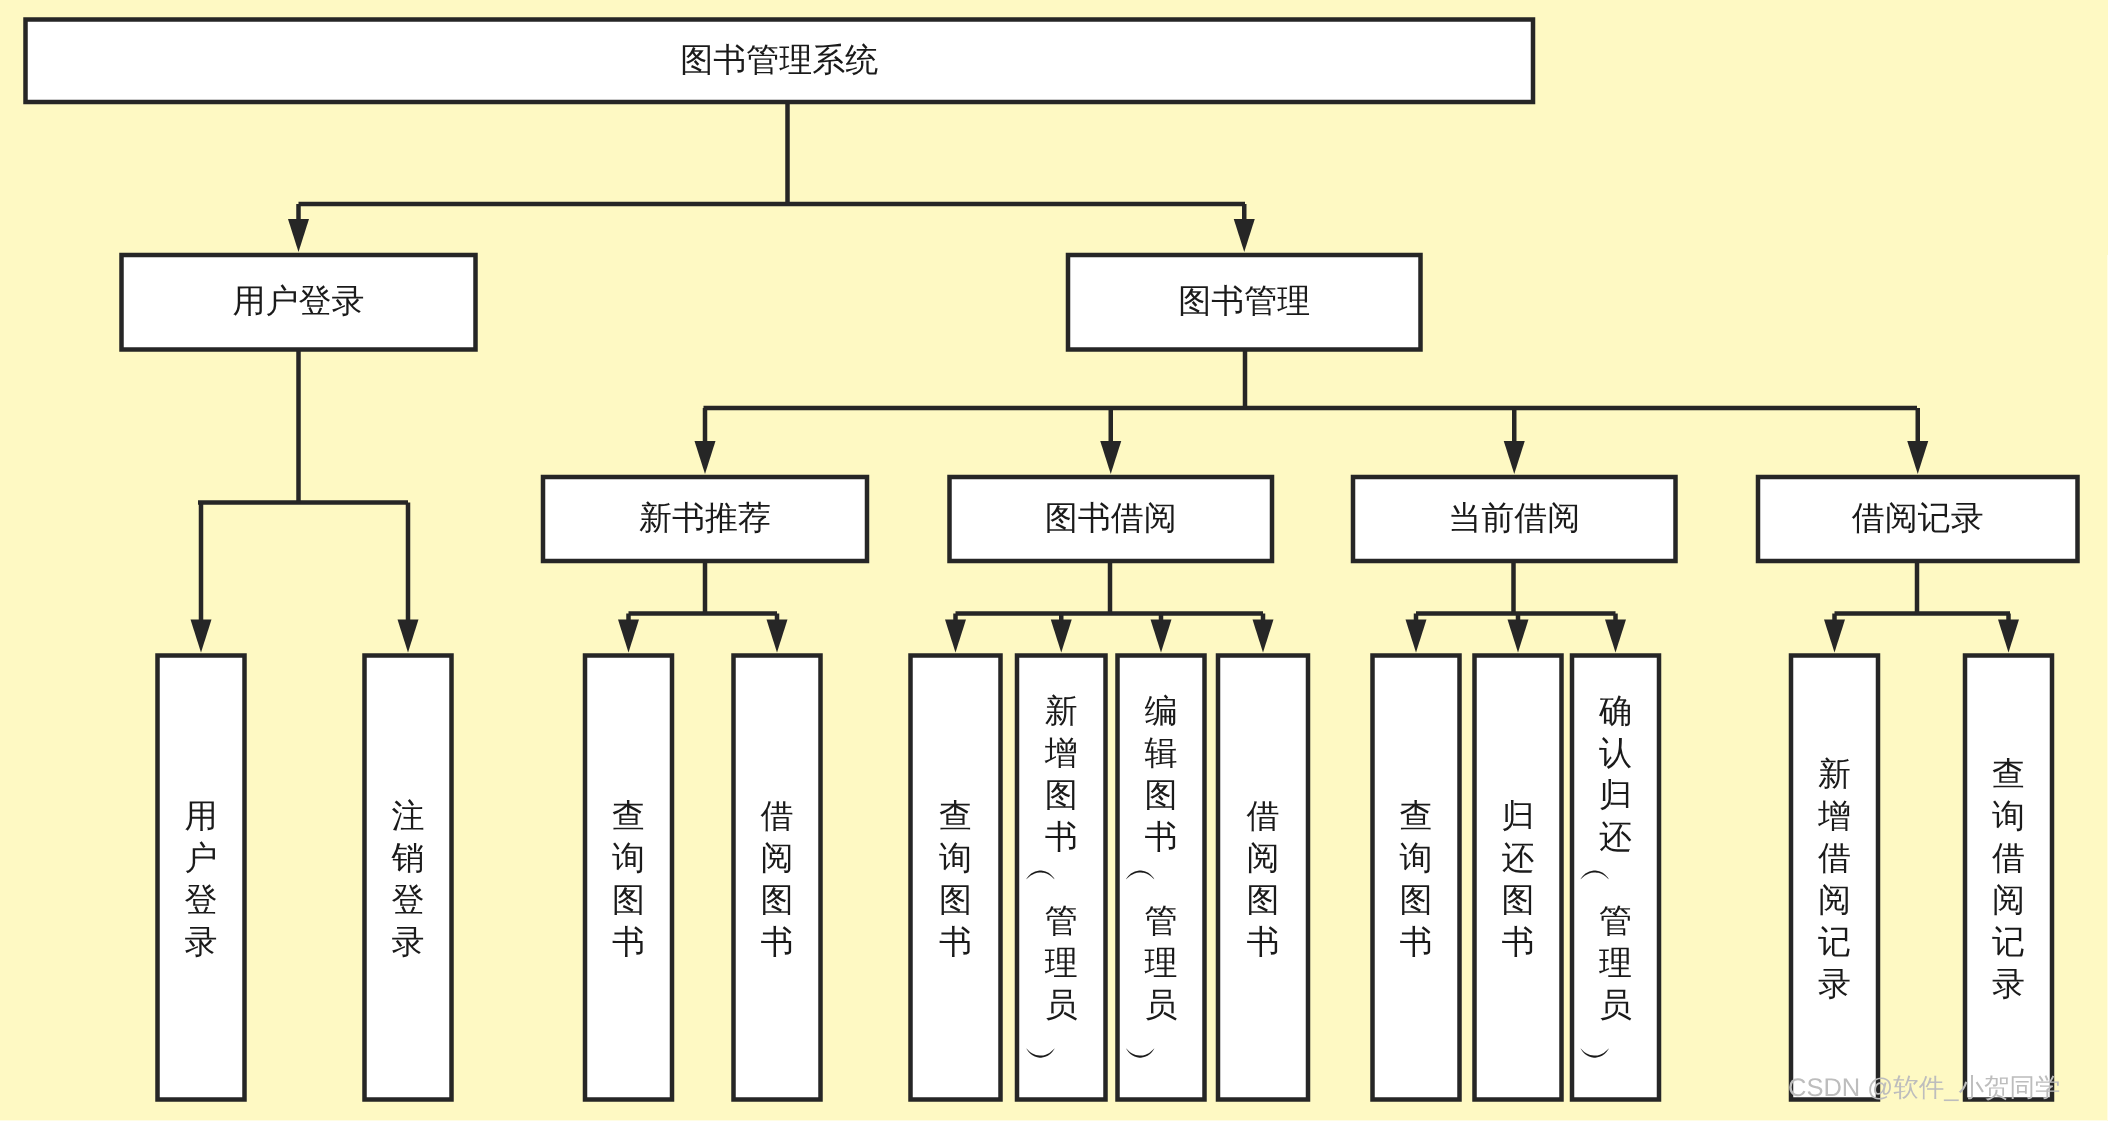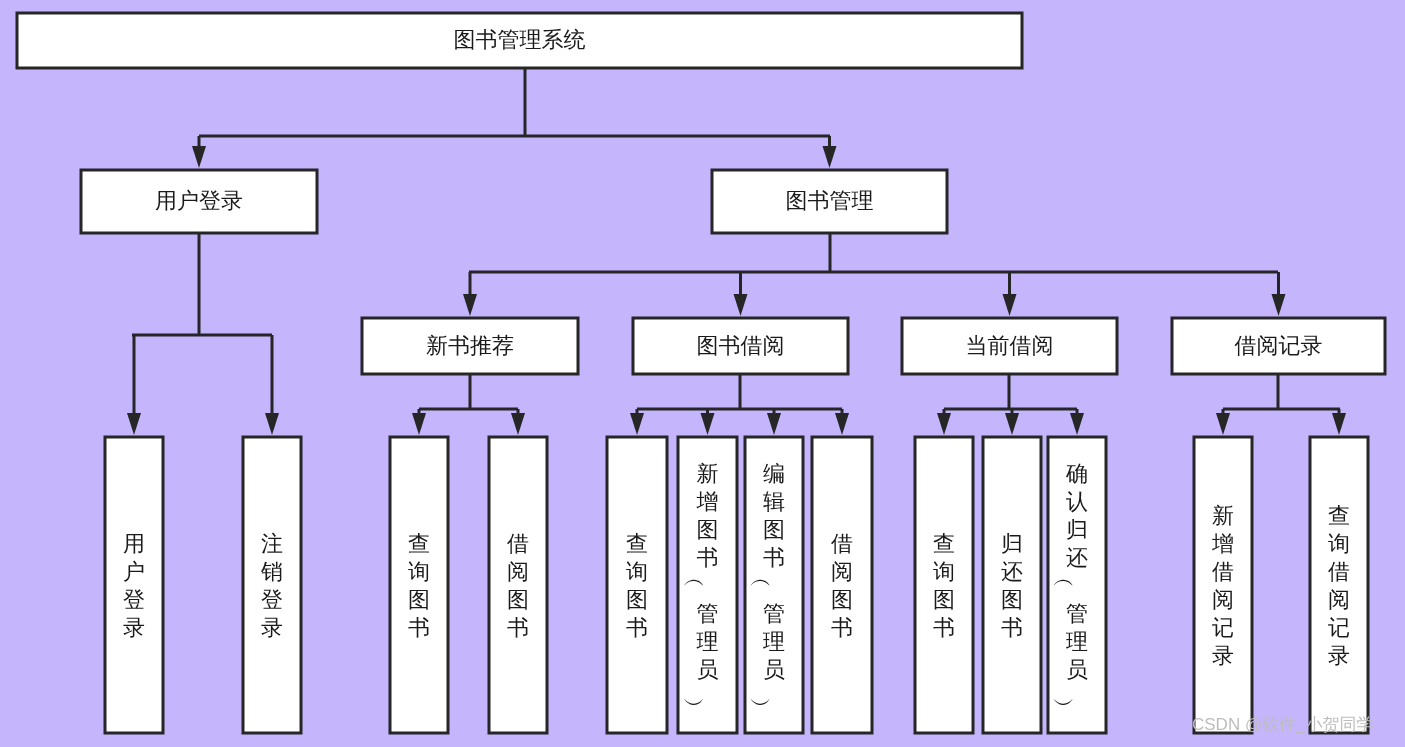--- a/index.html
+++ b/index.html
@@ -10,21 +10,21 @@
   body {
     width: 1405px;
     height: 747px;
     font-family: "Liberation Sans", "DejaVu Sans", sans-serif;
     overflow: hidden;
   }
   #diagram-root {
     position: relative;
     width: 1405px;
     height: 747px;
-    background: #c4b5fd;
+    background: #fef9c3;
   }
   svg#diagram-svg {
     position: absolute;
     top: 0;
     left: 0;
     width: 1405px;
     height: 747px;
     display: block;
   }
   .node-box {

